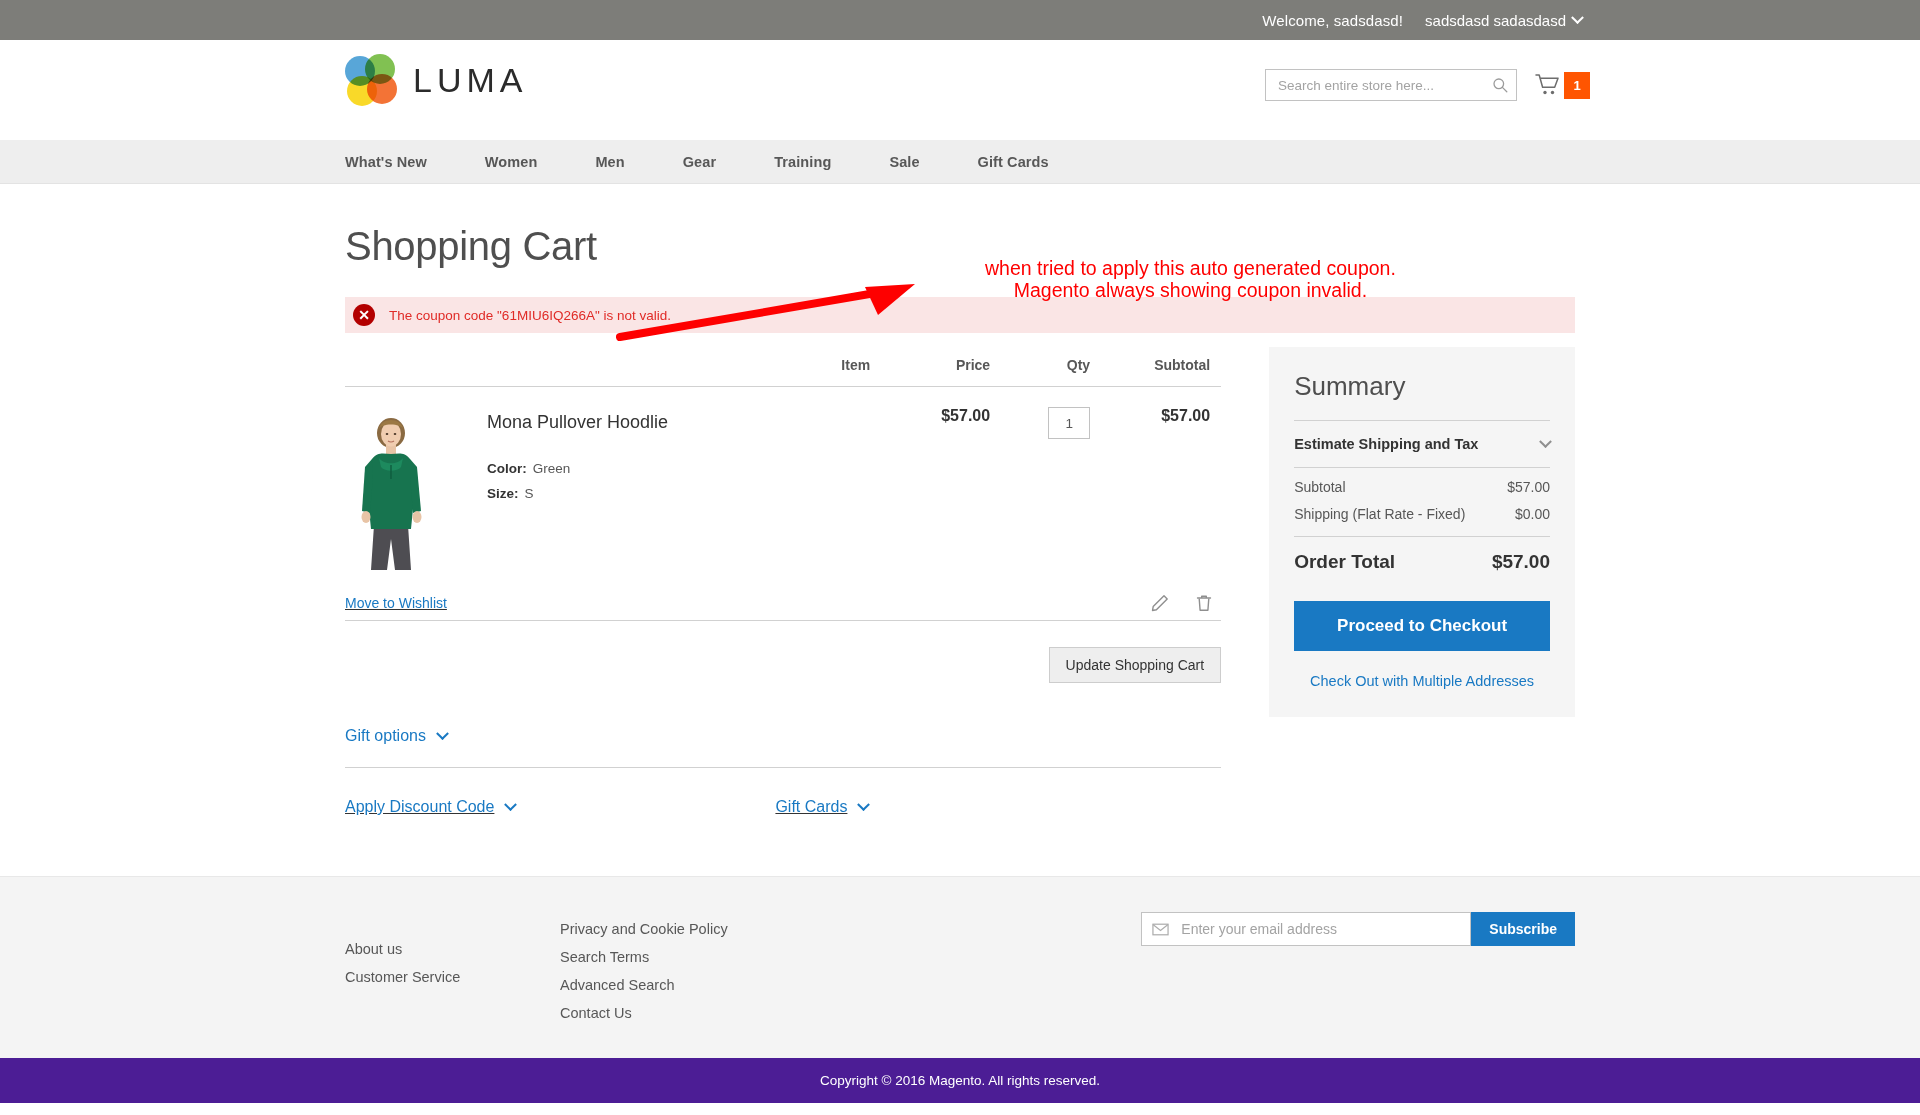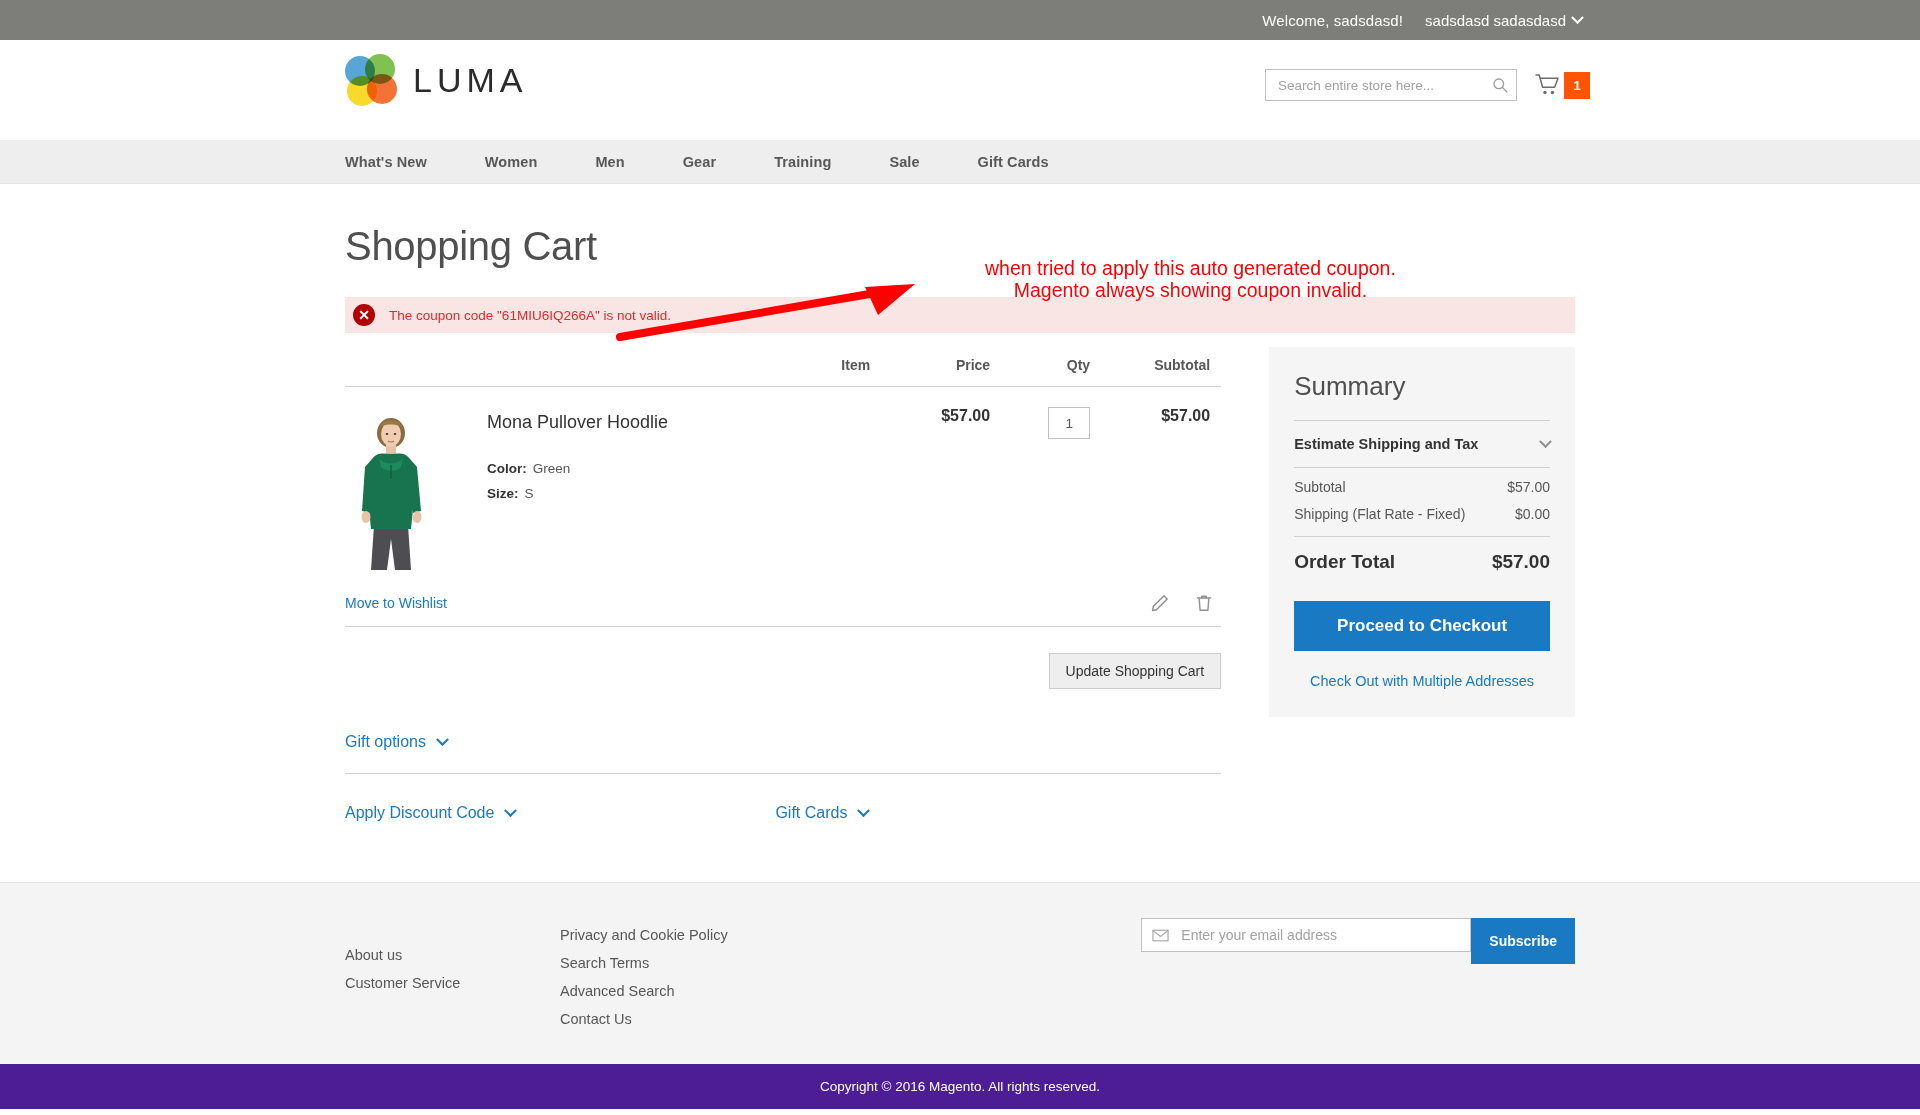--- a/index.html
+++ b/index.html
@@ -160,38 +160,38 @@
   .price-cell { font-size: 16px; font-weight: 700; color: #333333; padding-top: 26px; }
   .qty-cell { text-align: center; padding-top: 22px; }
   .qty-input {
     width: 42px; height: 32px; border: 1px solid #c2c2c2; text-align: center;
     font-size: 13.5px; color: #575757; outline: none;
     font-family: "Liberation Sans", sans-serif;
   }
 
   .row-actions {
     display: flex; align-items: center; justify-content: space-between;
-    padding: 4px 0 14px 0; border-bottom: 1px solid #d1d1d1;
+    padding: 4px 0 8px 0; border-bottom: 1px solid #d1d1d1; text-decoration: underline;
   }
   .wishlist-link { font-size: 14px; color: #1979c3; cursor: pointer; }
   .icon-actions { display: flex; align-items: center; gap: 26px; padding-right: 8px; }
   .act-icon { width: 18px; height: 18px; color: #8f8f8f; cursor: pointer; }
 
   .update-row { display: flex; justify-content: flex-end; margin-top: 26px; }
   .btn-update {
     background: #eeeeee; border: 1px solid #cdcdcd; color: #333333;
     font-size: 14px; padding: 9px 16px; cursor: pointer;
     font-family: "Liberation Sans", sans-serif;
   }
 
   .gift-options-row {
     margin-top: 44px; padding-bottom: 22px; border-bottom: 1px solid #d1d1d1;
     display: flex; align-items: center;
   }
-  .disc-row { margin-top: 30px; display: flex; align-items: center; }
+  .disc-row { margin-top: 30px; display: flex; align-items: center; text-decoration: underline; }
   .collapse-link {
     font-size: 16px; color: #1979c3; cursor: pointer;
     display: flex; align-items: center; gap: 12px;
   }
   .chev-blue {
     display: inline-block; width: 9px; height: 9px;
     border-right: 2px solid #1979c3; border-bottom: 2px solid #1979c3;
     transform: rotate(45deg) translate(-2px,-2px);
   }
   .gift-cards-link { margin-left: 260px; }
@@ -251,21 +251,21 @@
     display: flex; align-items: center; padding-left: 10px;
   }
   .mail-icon { width: 17px; height: 17px; flex: 0 0 17px; color: #adadad; }
   .news-field input {
     flex: 1; border: 0; outline: none; margin-left: 10px; font-size: 14px;
     color: #575757; font-family: "Liberation Sans", sans-serif; background: transparent;
   }
   .news-field input::placeholder { color: #a3a3a3; }
   .btn-subscribe {
     background: #1979c3; color: #ffffff; border: 0; font-size: 14px; font-weight: 700;
-    padding: 0 18px; height: 46px; cursor: pointer;
+    padding: 0 18px; height: 34px; cursor: pointer;
     font-family: "Liberation Sans", sans-serif;
   }
 
   .copyright {
     background: #4c1d95; color: #ffffff; height: 45px;
     display: flex; align-items: center; justify-content: center; font-size: 13.5px;
   }
 </style>
 </head>
 <body>

